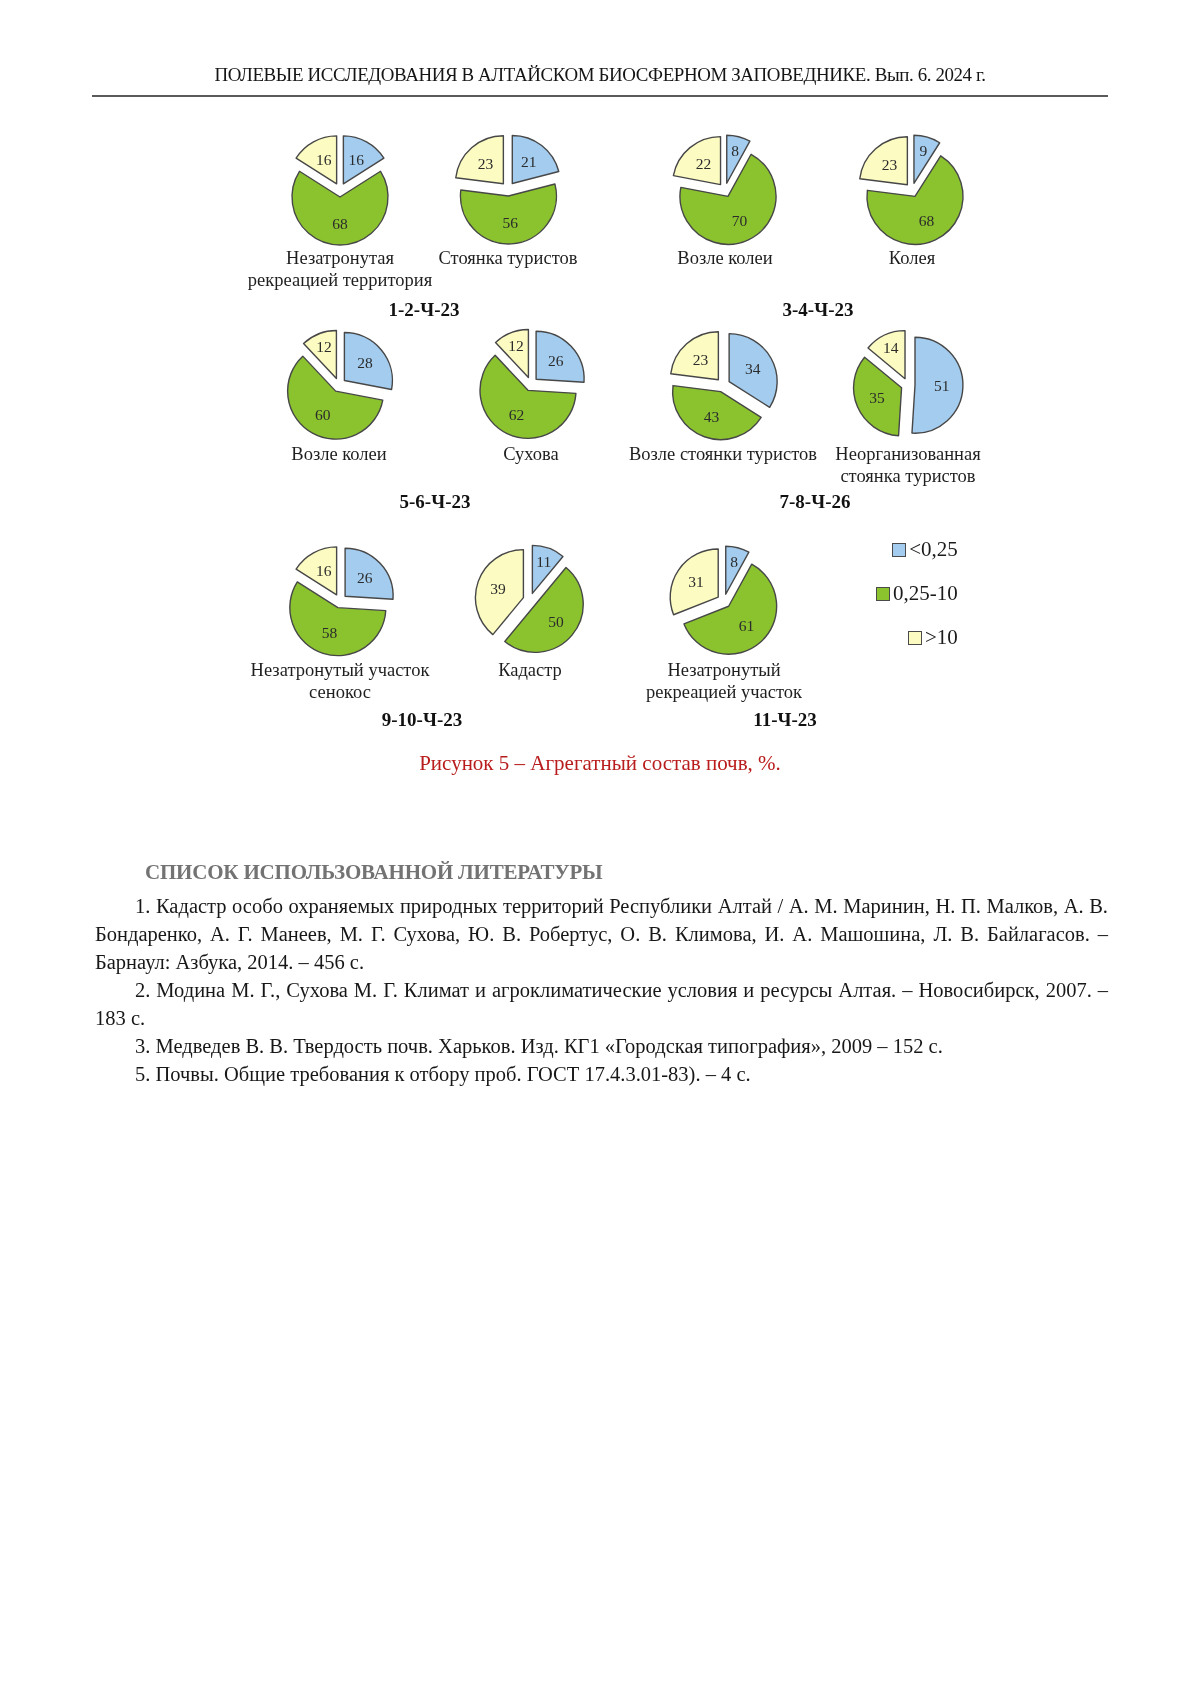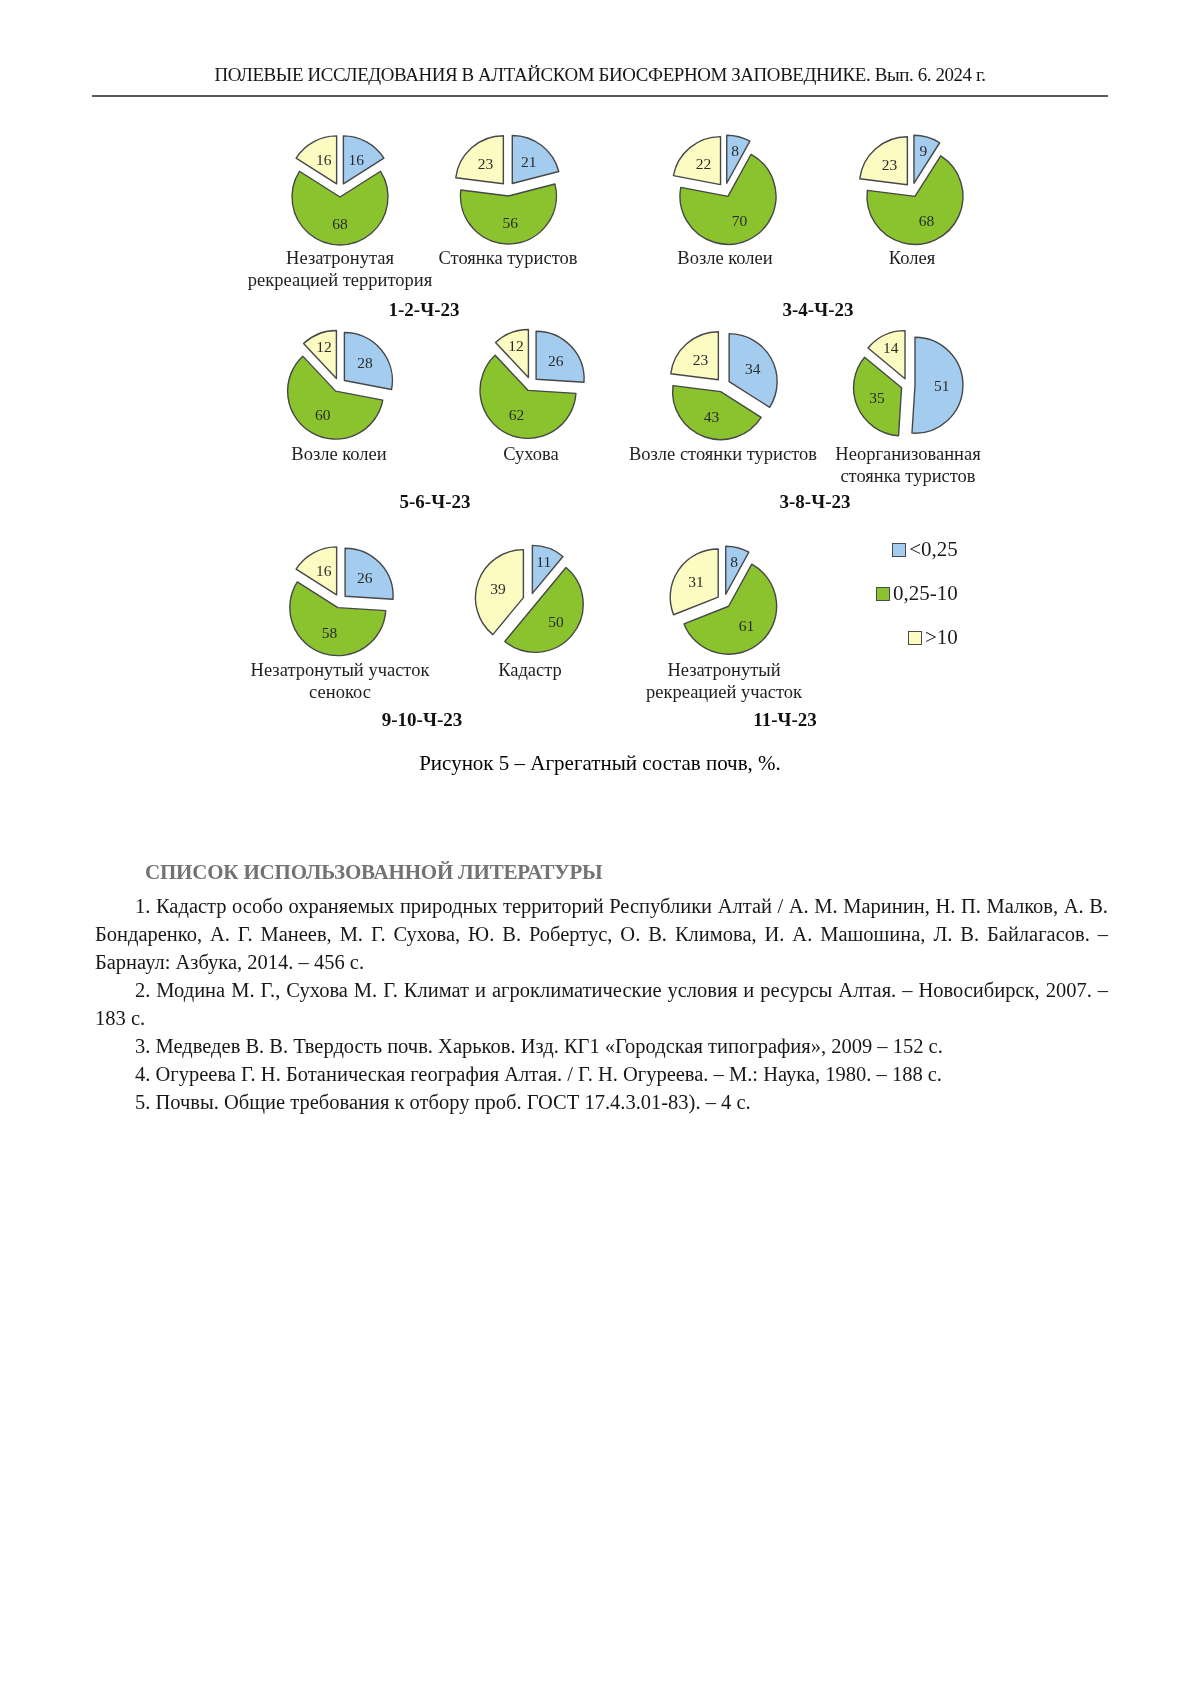--- a/index.html
+++ b/index.html
@@ -33,21 +33,21 @@
   }
   .legend{position:absolute;left:876px;top:539px;}
   .legend-item{display:flex;align-items:center;margin-bottom:23px;justify-content:flex-end;}
   .legend-swatch{
     width:14px;height:14px;border:1.6px solid #4a4a4a;margin-right:3px;
     box-sizing:border-box;flex:0 0 auto;
   }
   .legend-text{font-size:21px;color:#1b1b1b;line-height:1;}
   .figure-caption{
     position:absolute;top:751px;left:0;width:100%;text-align:center;
-    font-size:21px;color:#000000;
+    font-size:21px;color:#b91c1c;
   }
   .references{position:absolute;left:95px;top:860px;width:1013px;}
   .ref-heading{
     font-size:21px;font-weight:bold;margin:0 0 7px 50px;color:#737373;
     letter-spacing:-0.2px;
   }
   .ref-item{
     font-size:20.5px;line-height:28px;text-align:justify;
     text-indent:40px;margin:0;color:#171717;
   }
@@ -153,21 +153,21 @@
         <text x="52.71" y="33.26" text-anchor="middle" class="slice-label">14</text>
       </svg>
     </div>
 
   <div class="pie-title" style="left:239px;top:443px">Возле колеи</div>
   <div class="pie-title" style="left:431px;top:443px">Сухова</div>
   <div class="pie-title" style="left:623px;top:443px">Возле стоянки туристов</div>
   <div class="pie-title" style="left:808px;top:443px">Неорганизованная стоянка туристов</div>
 
   <div class="group-label" style="left:355px;top:491px">5-6-Ч-23</div>
-  <div class="group-label" style="left:735px;top:491px">3-8-Ч-23</div>
+  <div class="group-label" style="left:735px;top:491px">7-8-Ч-26</div>
 
   <div class="pie" style="left:270px;top:536px">
       <svg width="140" height="130" viewBox="0 0 140 130">
         <path d="M 75.10 60.21 L 75.10 12.21 A 48 48 0 0 1 123.01 63.22 Z" fill="#A3CCEF" stroke="#474747" stroke-width="1.4" stroke-linejoin="round"></path>
         <text x="94.70" y="46.81" text-anchor="middle" class="slice-label">26</text>
         <path d="M 67.84 71.66 L 115.74 74.67 A 48 48 0 1 1 27.31 45.94 Z" fill="#8BC32E" stroke="#474747" stroke-width="1.4" stroke-linejoin="round"></path>
         <text x="59.53" y="102.22" text-anchor="middle" class="slice-label">58</text>
         <path d="M 66.63 58.87 L 26.10 33.15 A 48 48 0 0 1 66.63 10.87 Z" fill="#FBFBC2" stroke="#474747" stroke-width="1.4" stroke-linejoin="round"></path>
         <text x="53.68" y="40.31" text-anchor="middle" class="slice-label">16</text>
       </svg>
@@ -215,19 +215,18 @@
     </div>
   </div>
 
   <div class="figure-caption">Рисунок 5 – Агрегатный состав почв, %.</div>
 
   <div class="references">
     <p class="ref-heading">СПИСОК ИСПОЛЬЗОВАННОЙ ЛИТЕРАТУРЫ</p>
     <p class="ref-item">1. Кадастр особо охраняемых природных территорий Республики Алтай / А. М. Маринин, Н. П. Малков, А. В. Бондаренко, А. Г. Манеев, М. Г. Сухова, Ю. В. Робертус, О. В. Климова, И. А. Машошина, Л. В. Байлагасов. – Барнаул: Азбука, 2014. – 456 с.</p>
     <p class="ref-item">2. Модина М. Г., Сухова М. Г. Климат и агроклиматические условия и ресурсы Алтая. – Новосибирск, 2007. – 183 с.</p>
     <p class="ref-item">3. Медведев В. В. Твердость почв. Харьков. Изд. КГ1 «Городская типография», 2009 – 152 с.</p>
-    <p class="ref-item">4. Огуреева Г. Н. Ботаническая география Алтая. / Г. Н. Огуреева. – М.: Наука, 1980. – 188 с.</p>
     <p class="ref-item">5. Почвы. Общие требования к отбору проб. ГОСТ 17.4.3.01-83). – 4 с.</p>
   </div>
 
   <div class="page-number">180</div>
 
 </div>
 
 </body></html>

